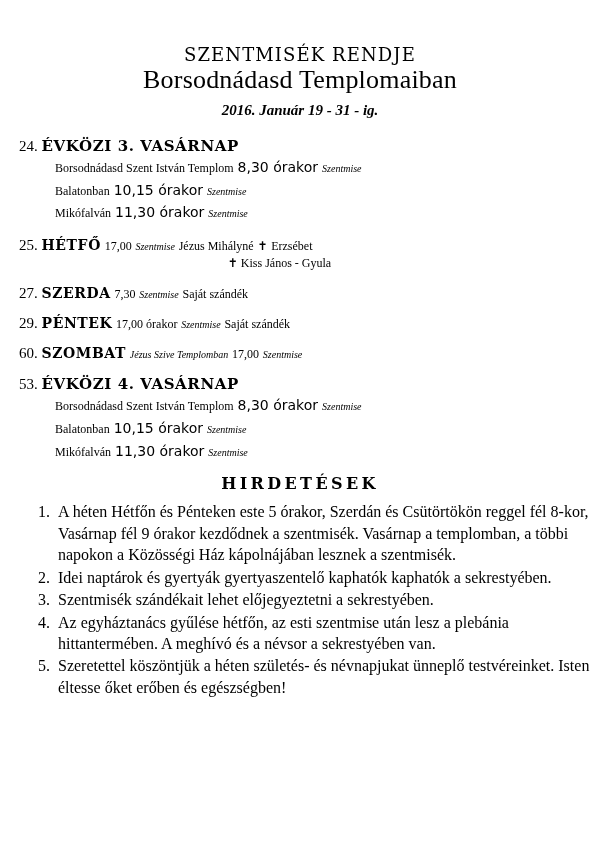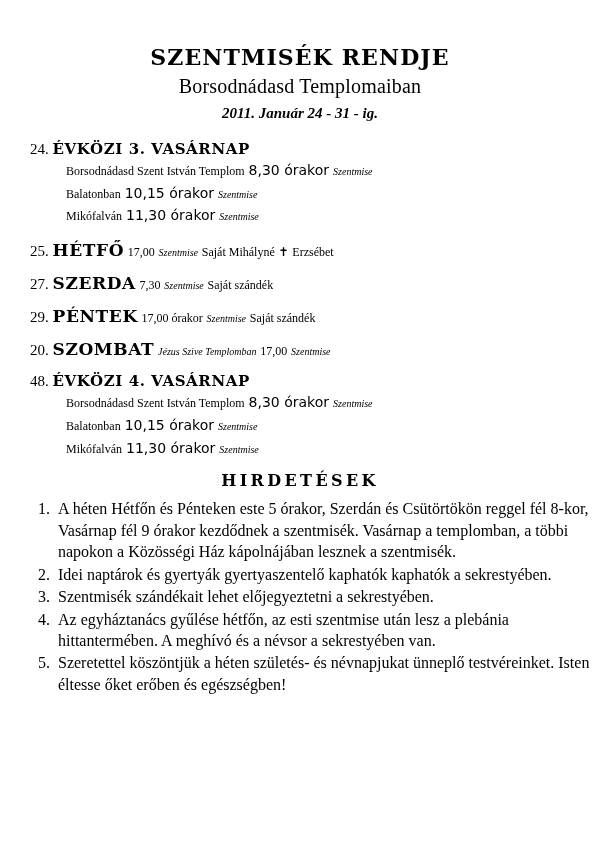--- a/index.html
+++ b/index.html
@@ -21,54 +21,53 @@
     padding: 0;
     box-sizing: border-box;
   }
   
   .header {
     text-align: center;
     margin-top: 44px;
   }
   .title-main {
     font-family: "DejaVu Serif", serif;
-    font-size: 22px;
-    font-weight: bold;
+    font-size: 18px;
+    font-weight: normal;
     letter-spacing: 1.1px;
   }
   .title-sub {
-    font-size: 20px;
-    margin-top: 5px;
+    font-size: 26px;
     letter-spacing: 0.2px;
   }
   .title-date {
     font-size: 15px;
     font-style: italic;
     font-weight: bold;
     margin-top: 7px;
   }
   
   .schedule {
     margin-top: 18px;
-    padding-left: 30px;
+    padding-left: 19px;
   }
   .day {
     margin-bottom: 7px;
   }
   .day-head {
     font-size: 15px;
     white-space: nowrap;
   }
   .daynum {
     font-size: 15px;
   }
   .dayname {
     font-family: "DejaVu Serif", serif;
     font-weight: bold;
-    font-size: 17px;
+    font-size: 14px;
     letter-spacing: 0.6px;
   }
   .dayname.big {
     font-size: 15px;
   }
   .t-norm { font-size: 12px; }
   .t-ital { font-style: italic; font-size: 10px; }
   .t-sans { font-family: "DejaVu Sans", sans-serif; font-size: 14px; }
   .sub-lines {
     padding-left: 36px;
@@ -111,21 +110,21 @@
   }
 </style>
 </head>
 <body>
 
 <div class="page">
 
   <div class="header">
     <div class="title-main">SZENTMISÉK RENDJE</div>
     <div class="title-sub">Borsodnádasd Templomaiban</div>
-    <div class="title-date">2011. Január 24 - 31 - ig.</div>
+    <div class="title-date">2016. Január 19 - 31 - ig.</div>
   </div>
 
   <div class="schedule">
 
     <div class="day loose">
       <div class="day-head">
         <span class="daynum">24.</span>
         <span class="dayname big">ÉVKÖZI 3. VASÁRNAP</span>
       </div>
       <div class="sub-lines">
@@ -146,24 +145,25 @@
         </div>
       </div>
     </div>
 
     <div class="day loose">
       <div class="day-head">
         <span class="daynum">25.</span>
         <span class="dayname">HÉTFŐ</span>
         <span class="t-norm">17,00</span>
         <span class="t-ital">Szentmise</span>
-        <span class="t-norm">Saját Mihályné</span>
+        <span class="t-norm">Jézus Mihályné</span>
         <span class="cross t-norm">✝</span>
         <span class="t-norm">Erzsébet</span>
       </div>
+      <div class="center-line t-norm">✝ Kiss János - Gyula</div>
     </div>
 
     <div class="day loose">
       <div class="day-head">
         <span class="daynum">27.</span>
         <span class="dayname">SZERDA</span>
         <span class="t-norm">7,30</span>
         <span class="t-ital">Szentmise</span>
         <span class="t-norm">Saját szándék</span>
       </div>
@@ -175,31 +175,31 @@
         <span class="daynum">29.</span>
         <span class="dayname">PÉNTEK</span>
         <span class="t-norm">17,00 órakor</span>
         <span class="t-ital">Szentmise</span>
         <span class="t-norm">Saját szándék</span>
       </div>
     </div>
 
     <div class="day loose">
       <div class="day-head">
-        <span class="daynum">20.</span>
+        <span class="daynum">60.</span>
         <span class="dayname">SZOMBAT</span>
         <span class="t-ital">Jézus Szive Templomban</span>
         <span class="t-norm">17,00</span>
         <span class="t-ital">Szentmise</span>
       </div>
     </div>
 
     <div class="day tight">
       <div class="day-head">
-        <span class="daynum">48.</span>
+        <span class="daynum">53.</span>
         <span class="dayname big">ÉVKÖZI 4. VASÁRNAP</span>
       </div>
       <div class="sub-lines">
         <div class="sub-line">
           <span class="t-norm">Borsodnádasd Szent István Templom</span>
           <span class="t-sans">8,30 órakor</span>
           <span class="t-ital">Szentmise</span>
         </div>
         <div class="sub-line">
           <span class="t-norm">Balatonban</span>

